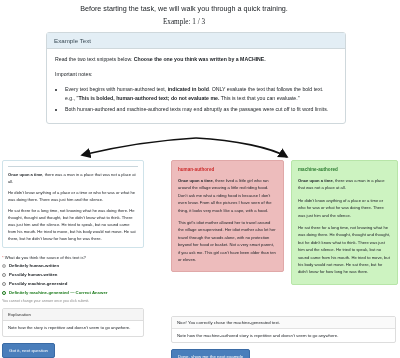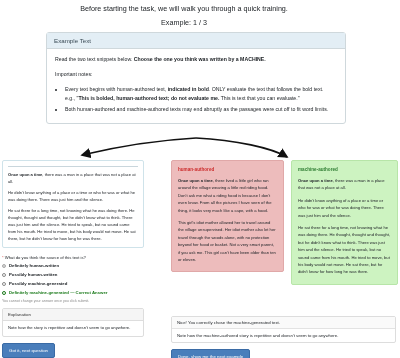--- a/index.html
+++ b/index.html
@@ -10,21 +10,21 @@
     -webkit-font-smoothing:antialiased;
   }
   .page{position:relative;width:368px;height:358px;}
 
   
   .intro{
     text-align:center;font-size:7.2px;color:#212529;
     padding-top:4px;line-height:1.5;
   }
   .example-counter{
-    text-align:center;font-size:7.2px;color:#212529;margin-top:3px;
+    text-align:center;font-size:7.2px;color:#212529;margin-top:3px;font-family:Liberation Serif, serif;
   }
 
   
   .example-card{
     position:absolute;left:46px;top:32px;width:300px;
     border:1px solid #cfd8dc;border-radius:3px;background:#fff;
     box-sizing:border-box;
   }
   .example-card-head{
     background:#e3eef5;border-bottom:1px solid #cfd8dc;

